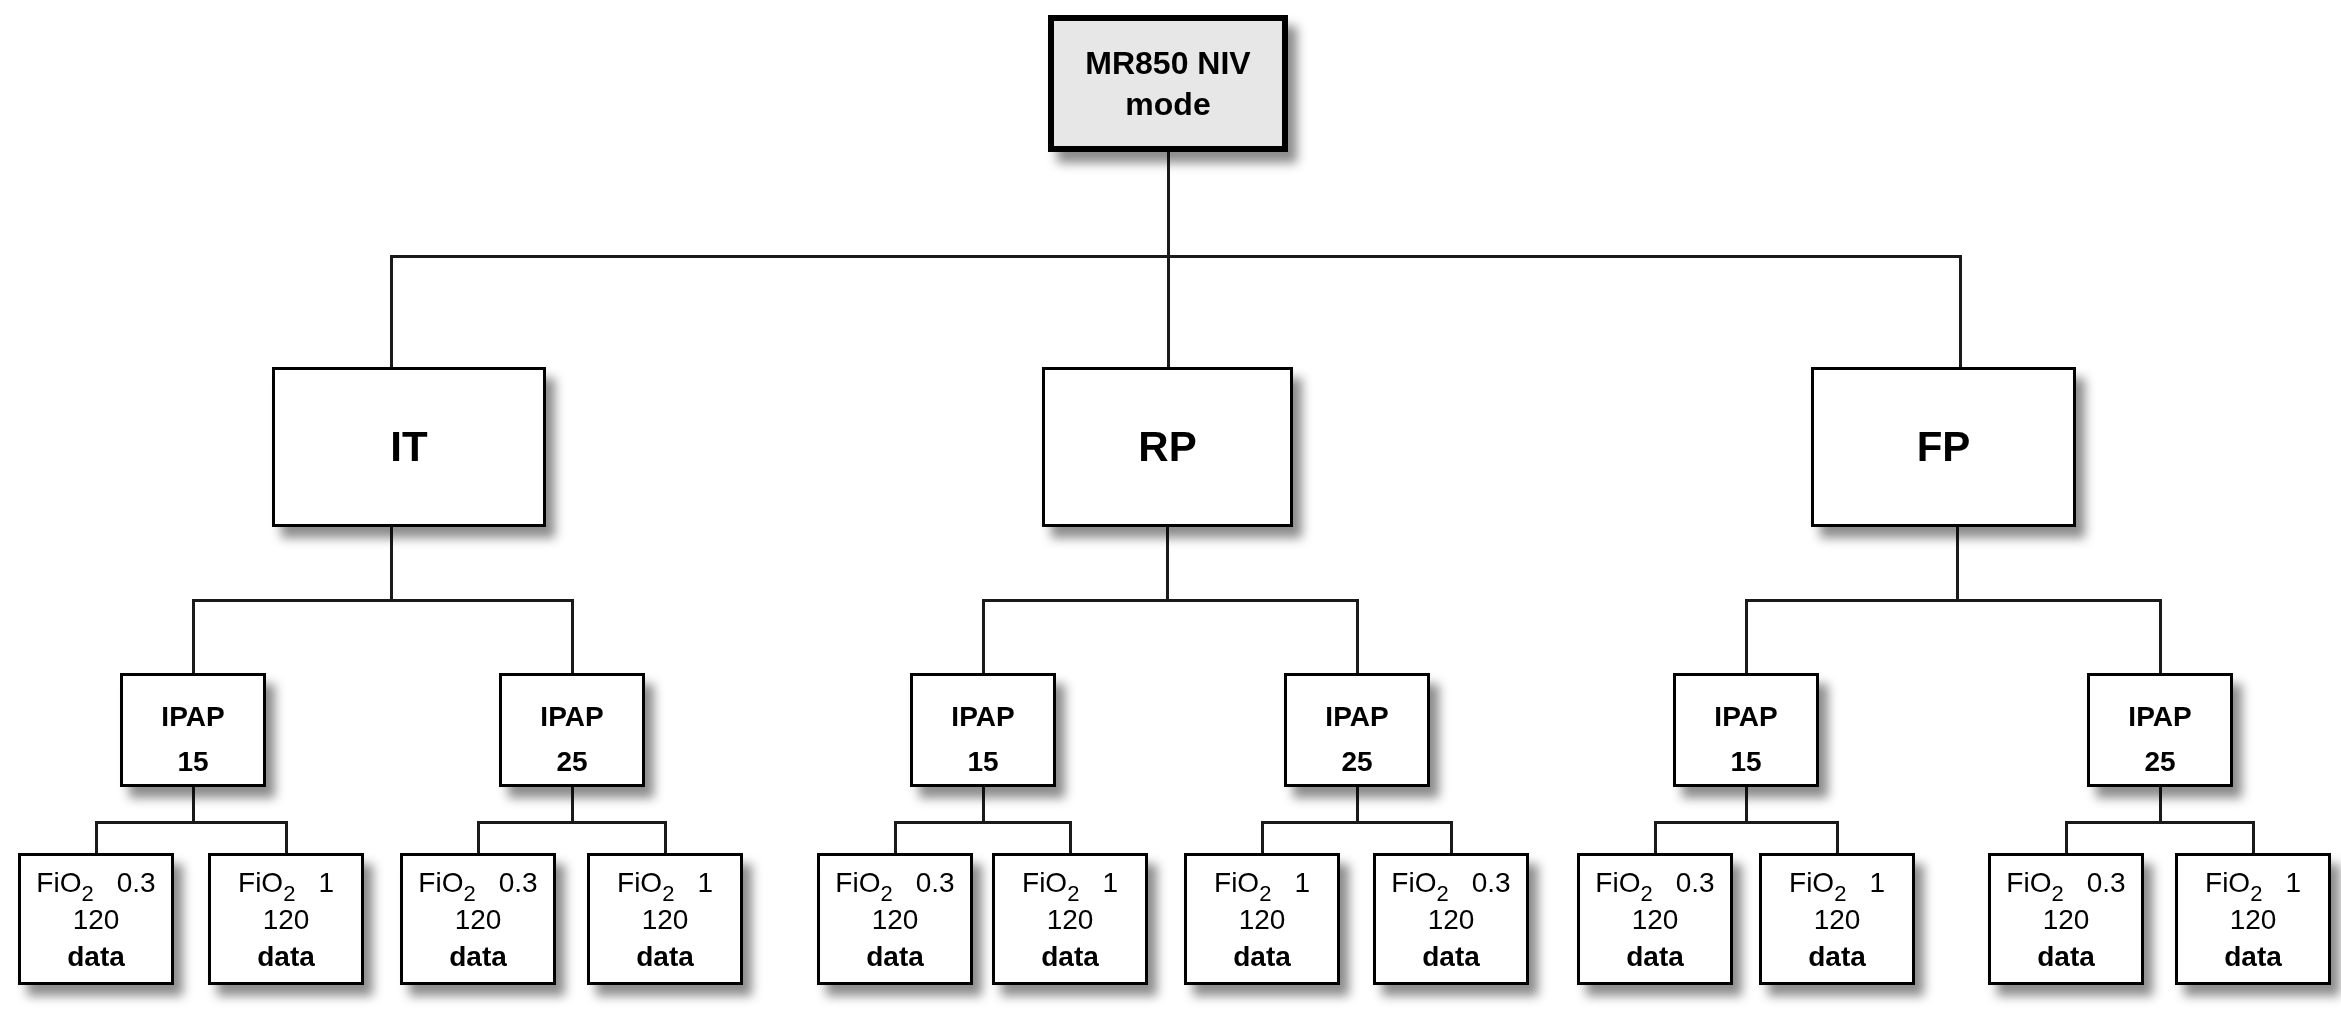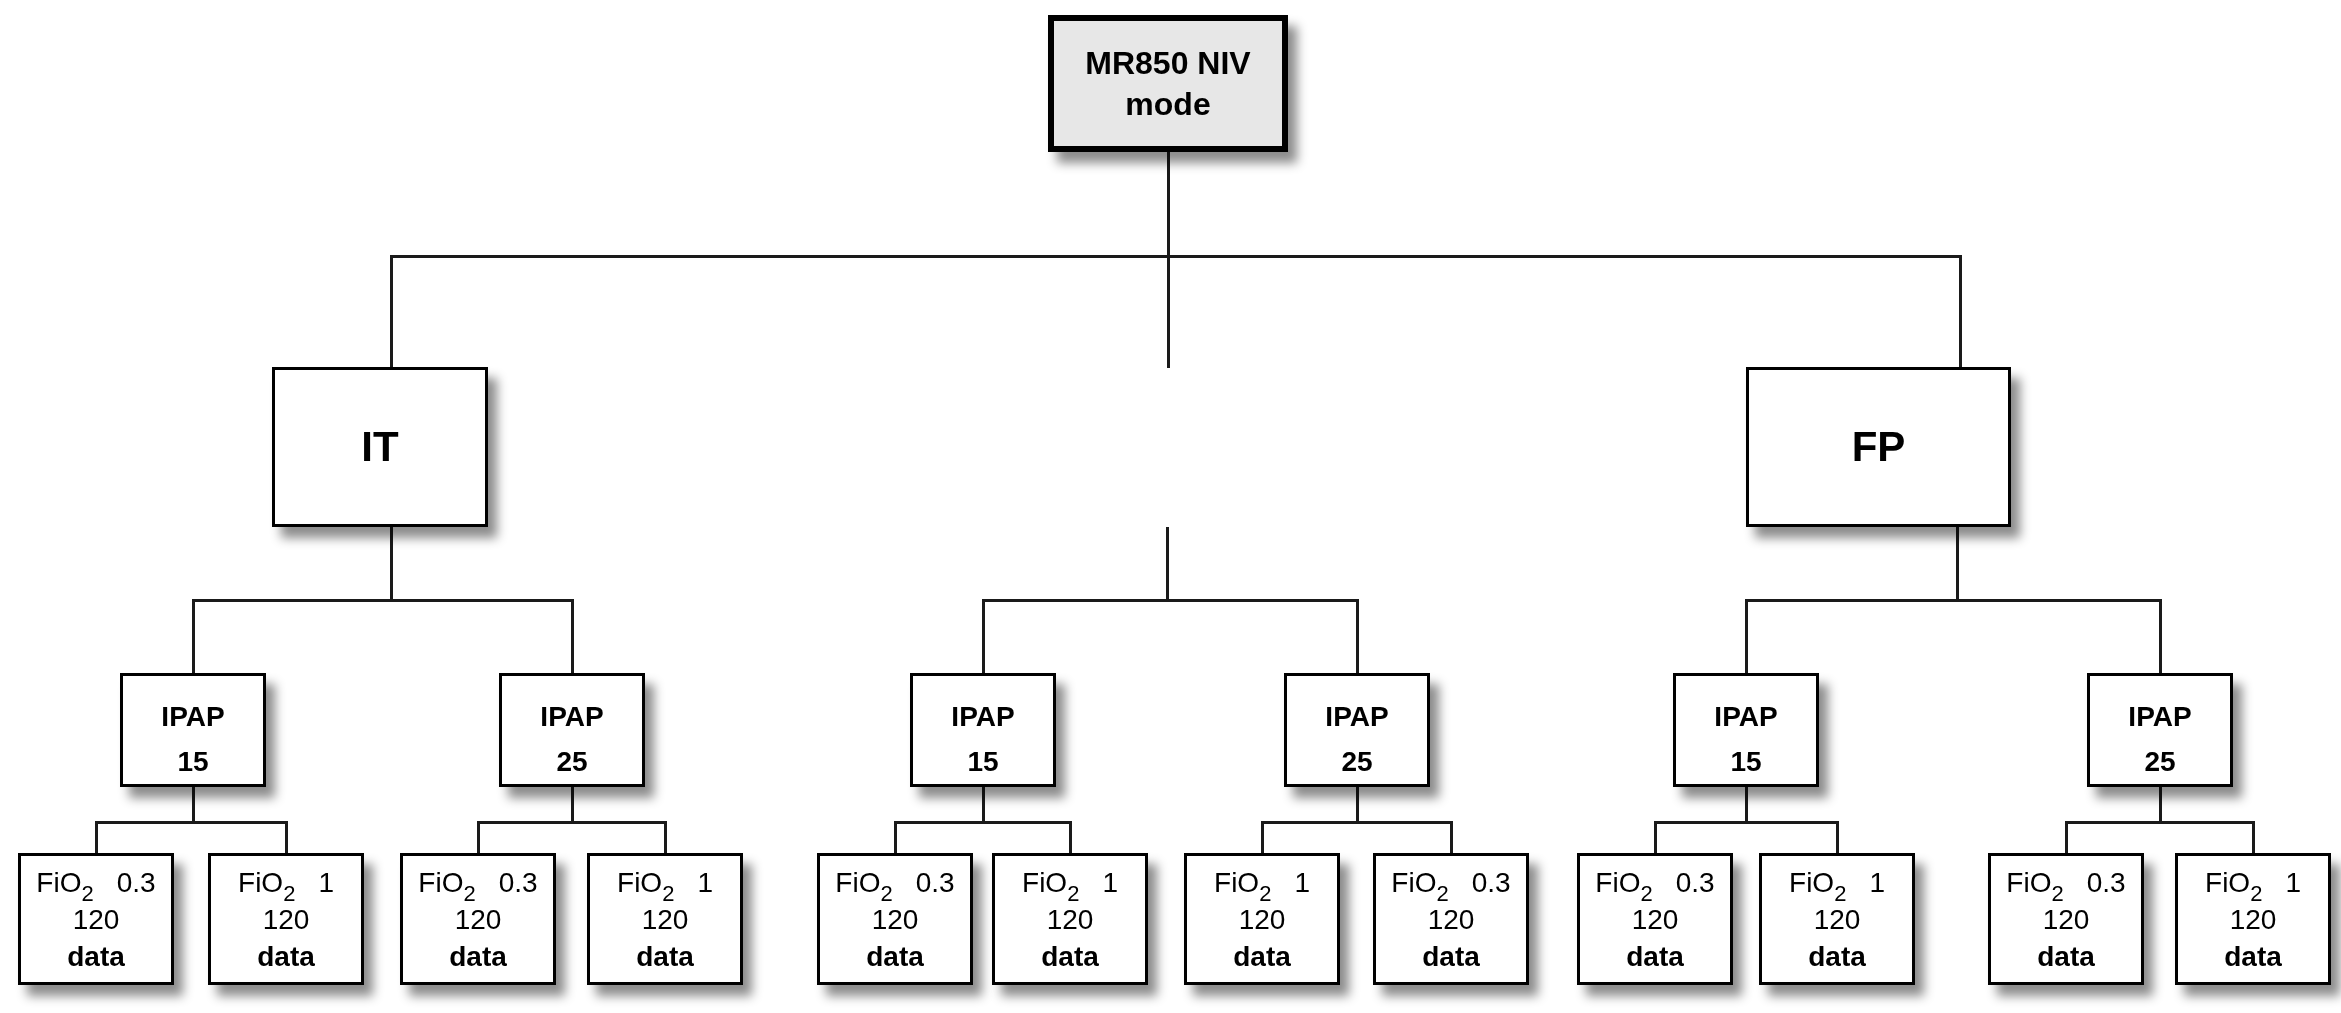--- a/index.html
+++ b/index.html
@@ -63,24 +63,27 @@
       M1746 787 V823.5   M1653.5 822 H1838.5  M1655 820.5 V854   M1837 820.5 V854
       M2160 787 V823.5   M2064.5 822 H2254.5  M2066 820.5 V854   M2253 820.5 V854
     "></path>
   </svg>
 
   <div class="node root" style="left:1048px; top:15px; width:240px; height:137px;">
     <div>MR850 NIV</div>
     <div>mode</div>
   </div>
 
-  <div class="node branch" style="left:272px; top:367px; width:216px; height:160px;">
+  <div class="node branch" style="left:272px; top:367px; width:274px; height:160px;">
     <div>IT</div>
   </div>
-  <div class="node branch" style="left:1746px; top:367px; width:265px; height:160px;">
+  <div class="node branch" style="left:1042px; top:367px; width:251px; height:160px;">
+    <div>RP</div>
+  </div>
+  <div class="node branch" style="left:1811px; top:367px; width:265px; height:160px;">
     <div>FP</div>
   </div>
 
   <div class="node ipap" style="left:120px; top:673px; width:146px; height:114px;">
     <div>IPAP</div>
     <div>15</div>
   </div>
   <div class="node ipap" style="left:499px; top:673px; width:146px; height:114px;">
     <div>IPAP</div>
     <div>25</div>

